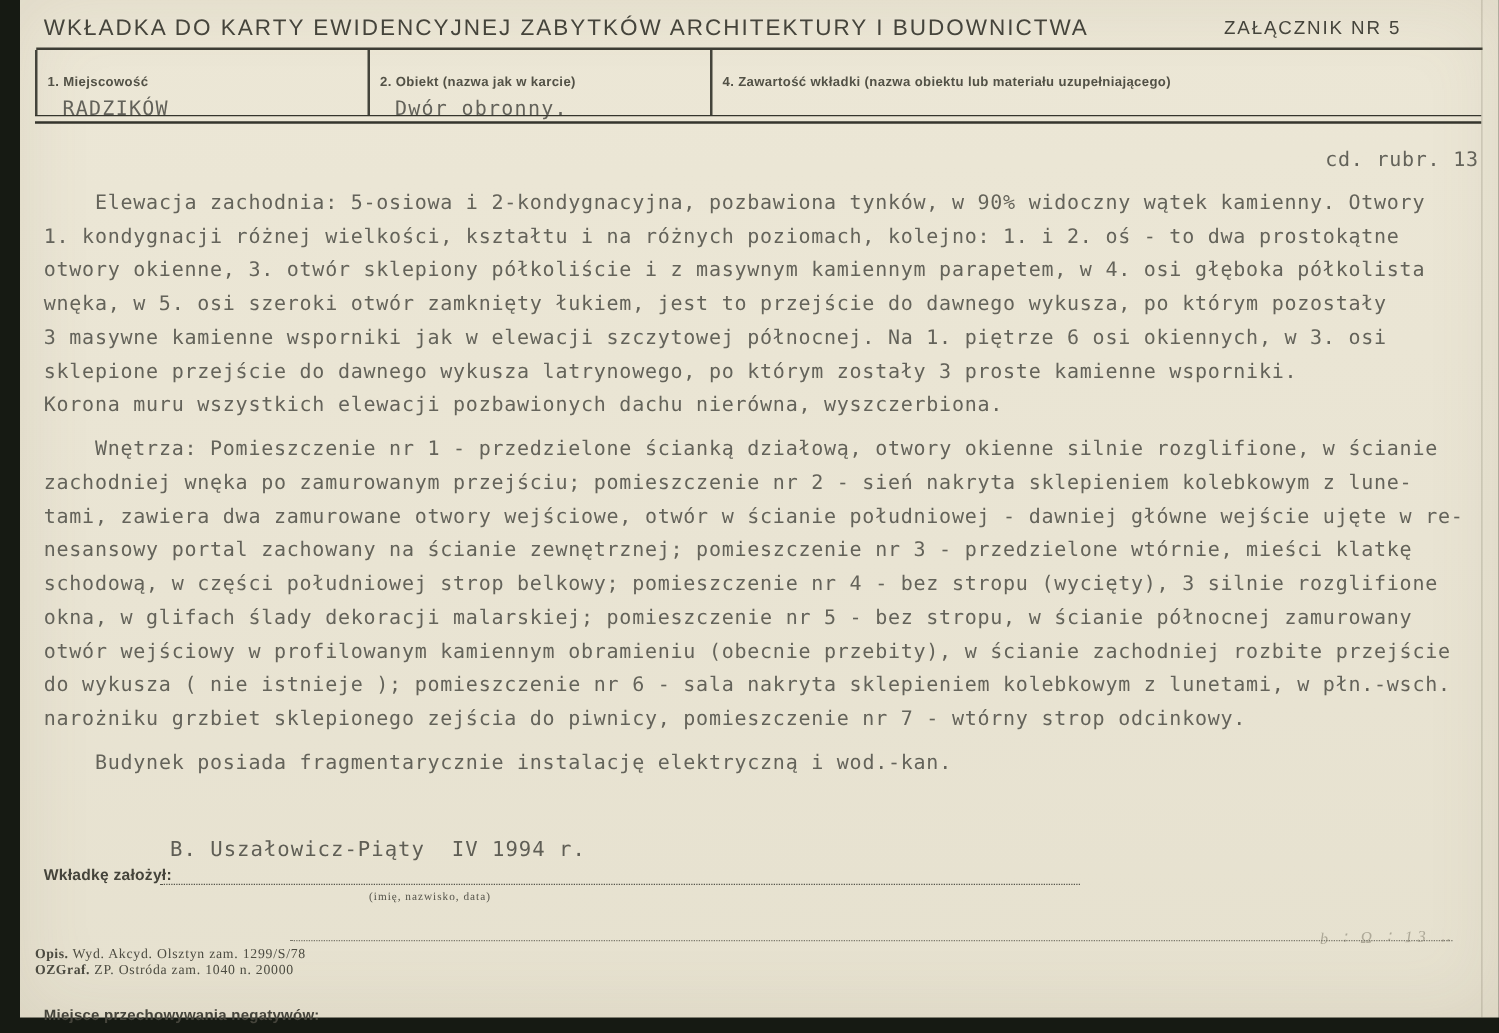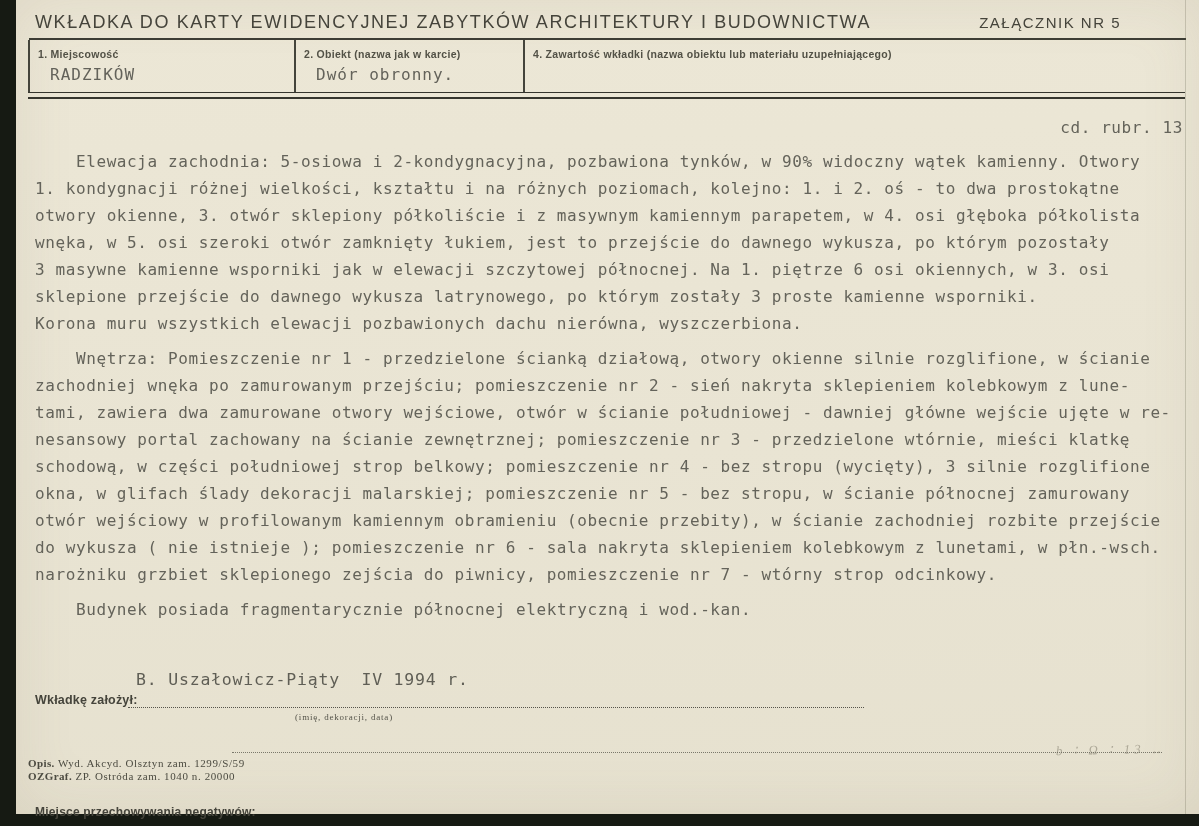--- a/index.html
+++ b/index.html
@@ -30,24 +30,24 @@
   }
   .title-rule{
     position:absolute;left:13px;right:13px;top:38px;height:2px;
     background:#3d3d35;
   }
   .fields{
     position:absolute;left:12px;right:19px;top:40px;height:52px;
     display:flex;
     border-left:2px solid #44443b;
   }
-  .field{box-sizing:border-box;padding:8px 0 0 8px;}
+  .field{box-sizing:border-box;padding:20px 0 0 8px;}
   .field + .field{border-left:2px solid #44443b;}
   .f1{width:264px;}
-  .f2{width:229px;}
+  .f2{width:274px;}
   .f3{flex:1;}
   .field-label{
     font-size:10.5px;font-weight:bold;letter-spacing:0.3px;color:#525146;
   }
   .field-value{
     margin-top:5px;padding-left:12px;
     font-family:"DejaVu Sans Mono","Liberation Mono",monospace;
     font-size:16px;letter-spacing:1px;color:#63625a;white-space:pre;
   }
   .double-rule{
@@ -140,32 +140,32 @@
 Korona muru wszystkich elewacji pozbawionych dachu nierówna, wyszczerbiona.</div>
     <div class="tw para">    Wnętrza: Pomieszczenie nr 1 - przedzielone ścianką działową, otwory okienne silnie rozglifione, w ścianie
 zachodniej wnęka po zamurowanym przejściu; pomieszczenie nr 2 - sień nakryta sklepieniem kolebkowym z lune-
 tami, zawiera dwa zamurowane otwory wejściowe, otwór w ścianie południowej - dawniej główne wejście ujęte w re-
 nesansowy portal zachowany na ścianie zewnętrznej; pomieszczenie nr 3 - przedzielone wtórnie, mieści klatkę
 schodową, w części południowej strop belkowy; pomieszczenie nr 4 - bez stropu (wycięty), 3 silnie rozglifione
 okna, w glifach ślady dekoracji malarskiej; pomieszczenie nr 5 - bez stropu, w ścianie północnej zamurowany
 otwór wejściowy w profilowanym kamiennym obramieniu (obecnie przebity), w ścianie zachodniej rozbite przejście
 do wykusza ( nie istnieje ); pomieszczenie nr 6 - sala nakryta sklepieniem kolebkowym z lunetami, w płn.-wsch.
 narożniku grzbiet sklepionego zejścia do piwnicy, pomieszczenie nr 7 - wtórny strop odcinkowy.</div>
-    <div class="tw para">    Budynek posiada fragmentarycznie północnej elektryczną i wod.-kan.</div>
+    <div class="tw para">    Budynek posiada fragmentarycznie instalację elektryczną i wod.-kan.</div>
   </div>
 
   <div class="founder-label">Wkładkę założył:</div>
   <div class="founder-line"></div>
   <div class="founder-value">B. Uszałowicz-Piąty  IV 1994 r.</div>
-  <div class="founder-hint">(imię, dekoracji, data)</div>
+  <div class="founder-hint">(imię, nazwisko, data)</div>
 
   <div class="negatives-label">Miejsce przechowywania negatywów:</div>
   <div class="negatives-line"></div>
 
   <div class="print-info">
-    <div><b>Opis.</b><span> Wyd. Akcyd. Olsztyn zam. 1299/S/59</span></div>
+    <div><b>Opis.</b><span> Wyd. Akcyd. Olsztyn zam. 1299/S/78</span></div>
     <div><b>OZGraf.</b><span> ZP. Ostróda zam. 1040 n. 20000</span></div>
   </div>
 
   <div class="pencil-note">b ∶ Ω ∶ 13 ‥</div>
 
   <div class="paper-edge-line"></div>
 </div>
 
 </body></html>

